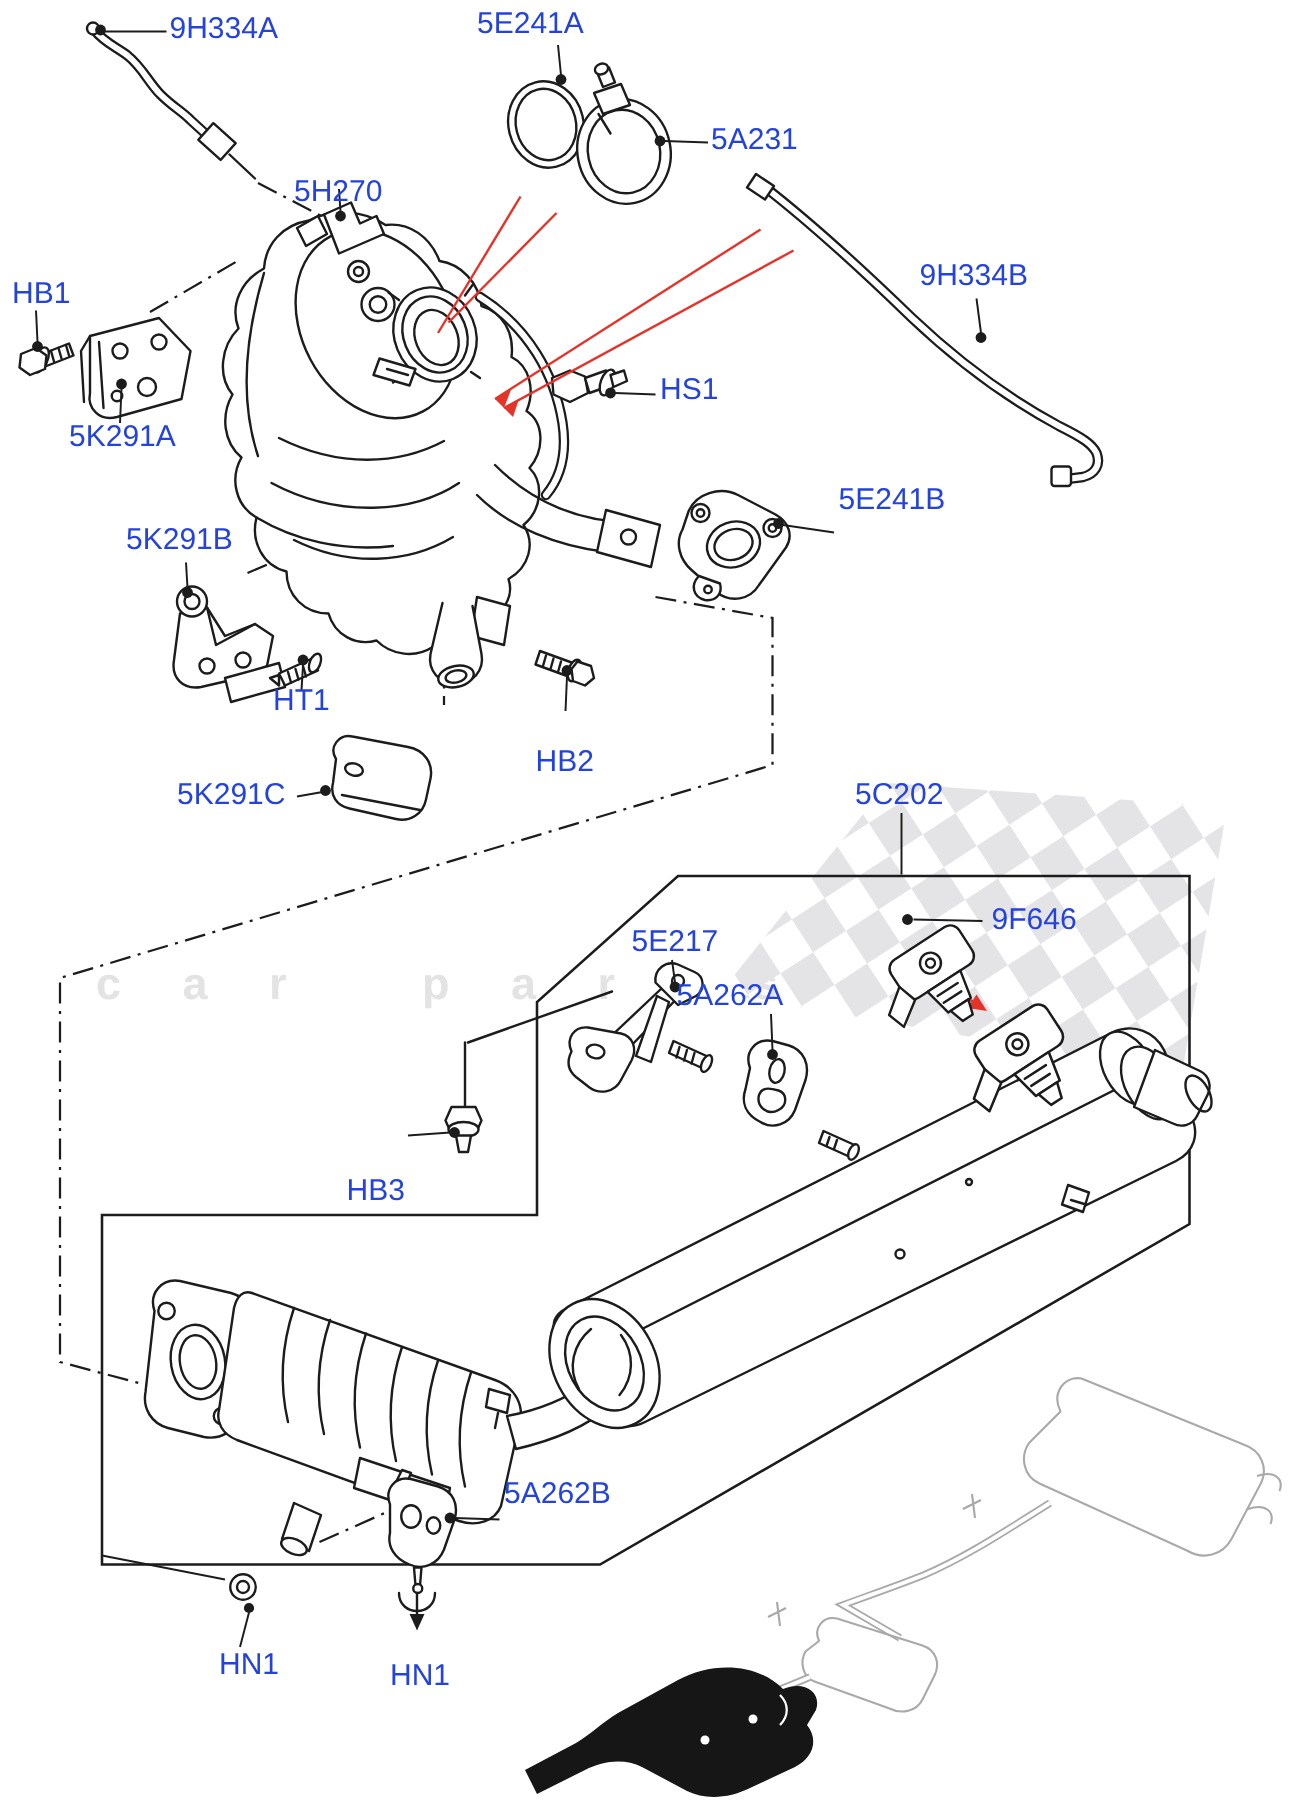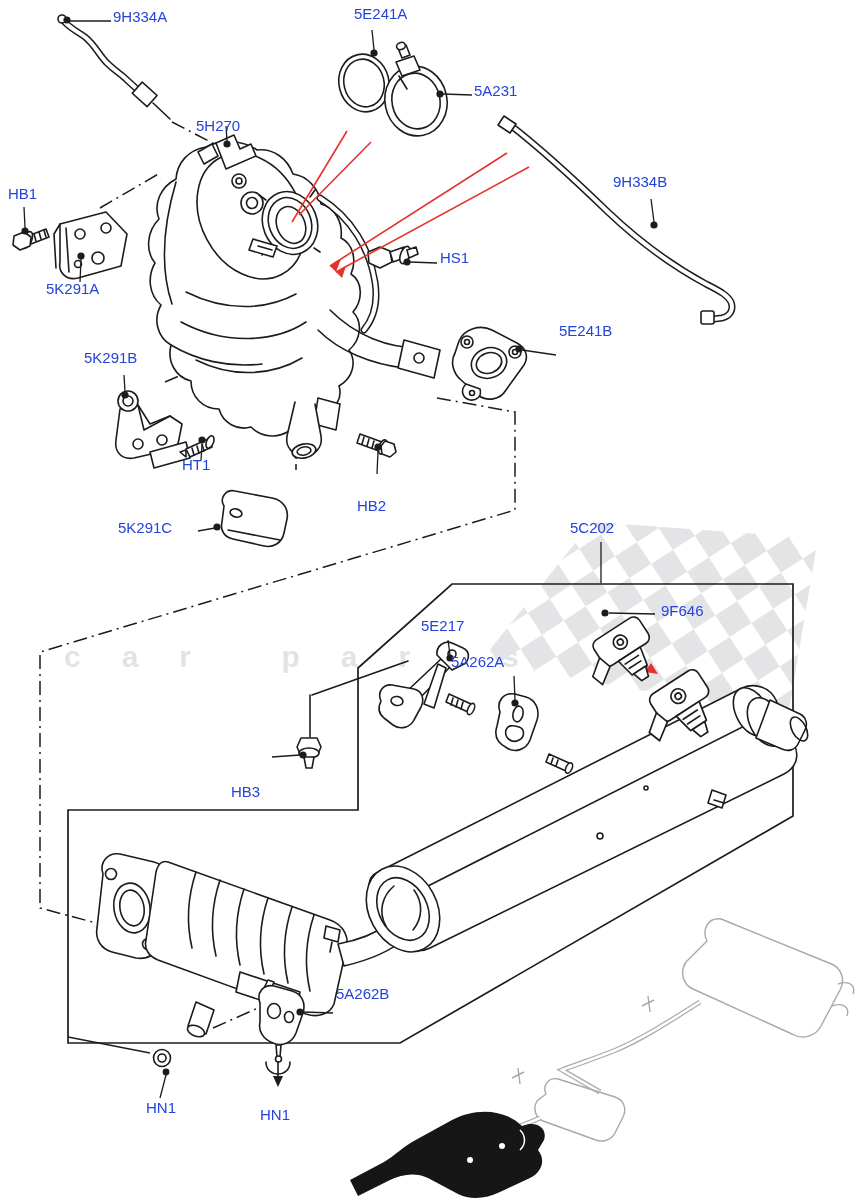--- a/index.html
+++ b/index.html
@@ -3,21 +3,21 @@
 <meta charset="utf-8">
 <style>
   html,body{margin:0;padding:0;background:#fff;}
   .stage{position:relative;width:864px;height:1200px;background:#fff;overflow:hidden;
          font-family:"Liberation Sans", sans-serif;}
   .wm-brand{position:absolute;left:48px;top:528px;font-size:108px;font-weight:bold;
             letter-spacing:-4px;color:var(--watermark_pink,#f6d2d2);line-height:1;user-select:none;}
   .wm-tag{position:absolute;left:64px;top:642px;font-size:30px;font-weight:bold;
           letter-spacing:41px;color:var(--watermark_gray,#e3e3e3);line-height:1;user-select:none;}
   svg.art{position:absolute;left:0;top:0;}
-  .plabel{position:absolute;font-size:15px;color:var(--label_blue,#2443dc);line-height:1;
+  .plabel{position:absolute;font-size:20px;color:var(--label_blue,#2443dc);line-height:1;
           cursor:pointer;white-space:nowrap;}
   .ln{fill:none;stroke:var(--line_dark,#1c1c1c);stroke-width:1.6;stroke-linejoin:round;stroke-linecap:round;}
   .fw{fill:#ffffff;}
   .dd{stroke:var(--line_dark,#1c1c1c);stroke-width:1.5;fill:none;stroke-dasharray:14 5 2 5;}
   .bx{stroke:var(--line_dark,#1c1c1c);stroke-width:1.7;fill:none;stroke-linejoin:miter;}
   .tube-o{fill:none;stroke:var(--line_dark,#1c1c1c);stroke-width:7;stroke-linecap:round;}
   .tube-i{fill:none;stroke:#ffffff;stroke-width:4;stroke-linecap:round;}
   .tn{fill:none;stroke:var(--thumbnail_gray,#a9a9a9);stroke-width:1.4;stroke-linejoin:round;}
   .tn-o{fill:none;stroke:var(--thumbnail_gray,#a9a9a9);stroke-width:5;}
   .tn-i{fill:none;stroke:#ffffff;stroke-width:2.6;}
@@ -354,21 +354,21 @@
       <path class="ldr" d="M655,614 L609,613"></path>
         <circle class="dot" cx="605" cy="613" r="3.6"></circle>
       <path class="ldr" d="M272,757 L300,755"></path>
         <circle class="dot" cx="303" cy="755" r="3.6"></circle>
       <path class="ldr" d="M333,1013 L303,1012"></path>
         <circle class="dot" cx="300" cy="1012" r="3.6"></circle>
     </g>
   </svg>
 
   <div class="plabel" style="left:113px;top:9px">9H334A</div>
-  <div class="plabel" style="left:354px;top:6px">5E241A</div>
+  <div class="plabel" style="left:318px;top:6px">5E241A</div>
   <div class="plabel" style="left:474px;top:83px">5A231</div>
   <div class="plabel" style="left:196px;top:118px">5H270</div>
   <div class="plabel" style="left:8px;top:186px">HB1</div>
   <div class="plabel" style="left:46px;top:281px">5K291A</div>
   <div class="plabel" style="left:440px;top:250px">HS1</div>
   <div class="plabel" style="left:613px;top:174px">9H334B</div>
   <div class="plabel" style="left:559px;top:323px">5E241B</div>
   <div class="plabel" style="left:84px;top:350px">5K291B</div>
   <div class="plabel" style="left:182px;top:457px">HT1</div>
   <div class="plabel" style="left:357px;top:498px">HB2</div>

